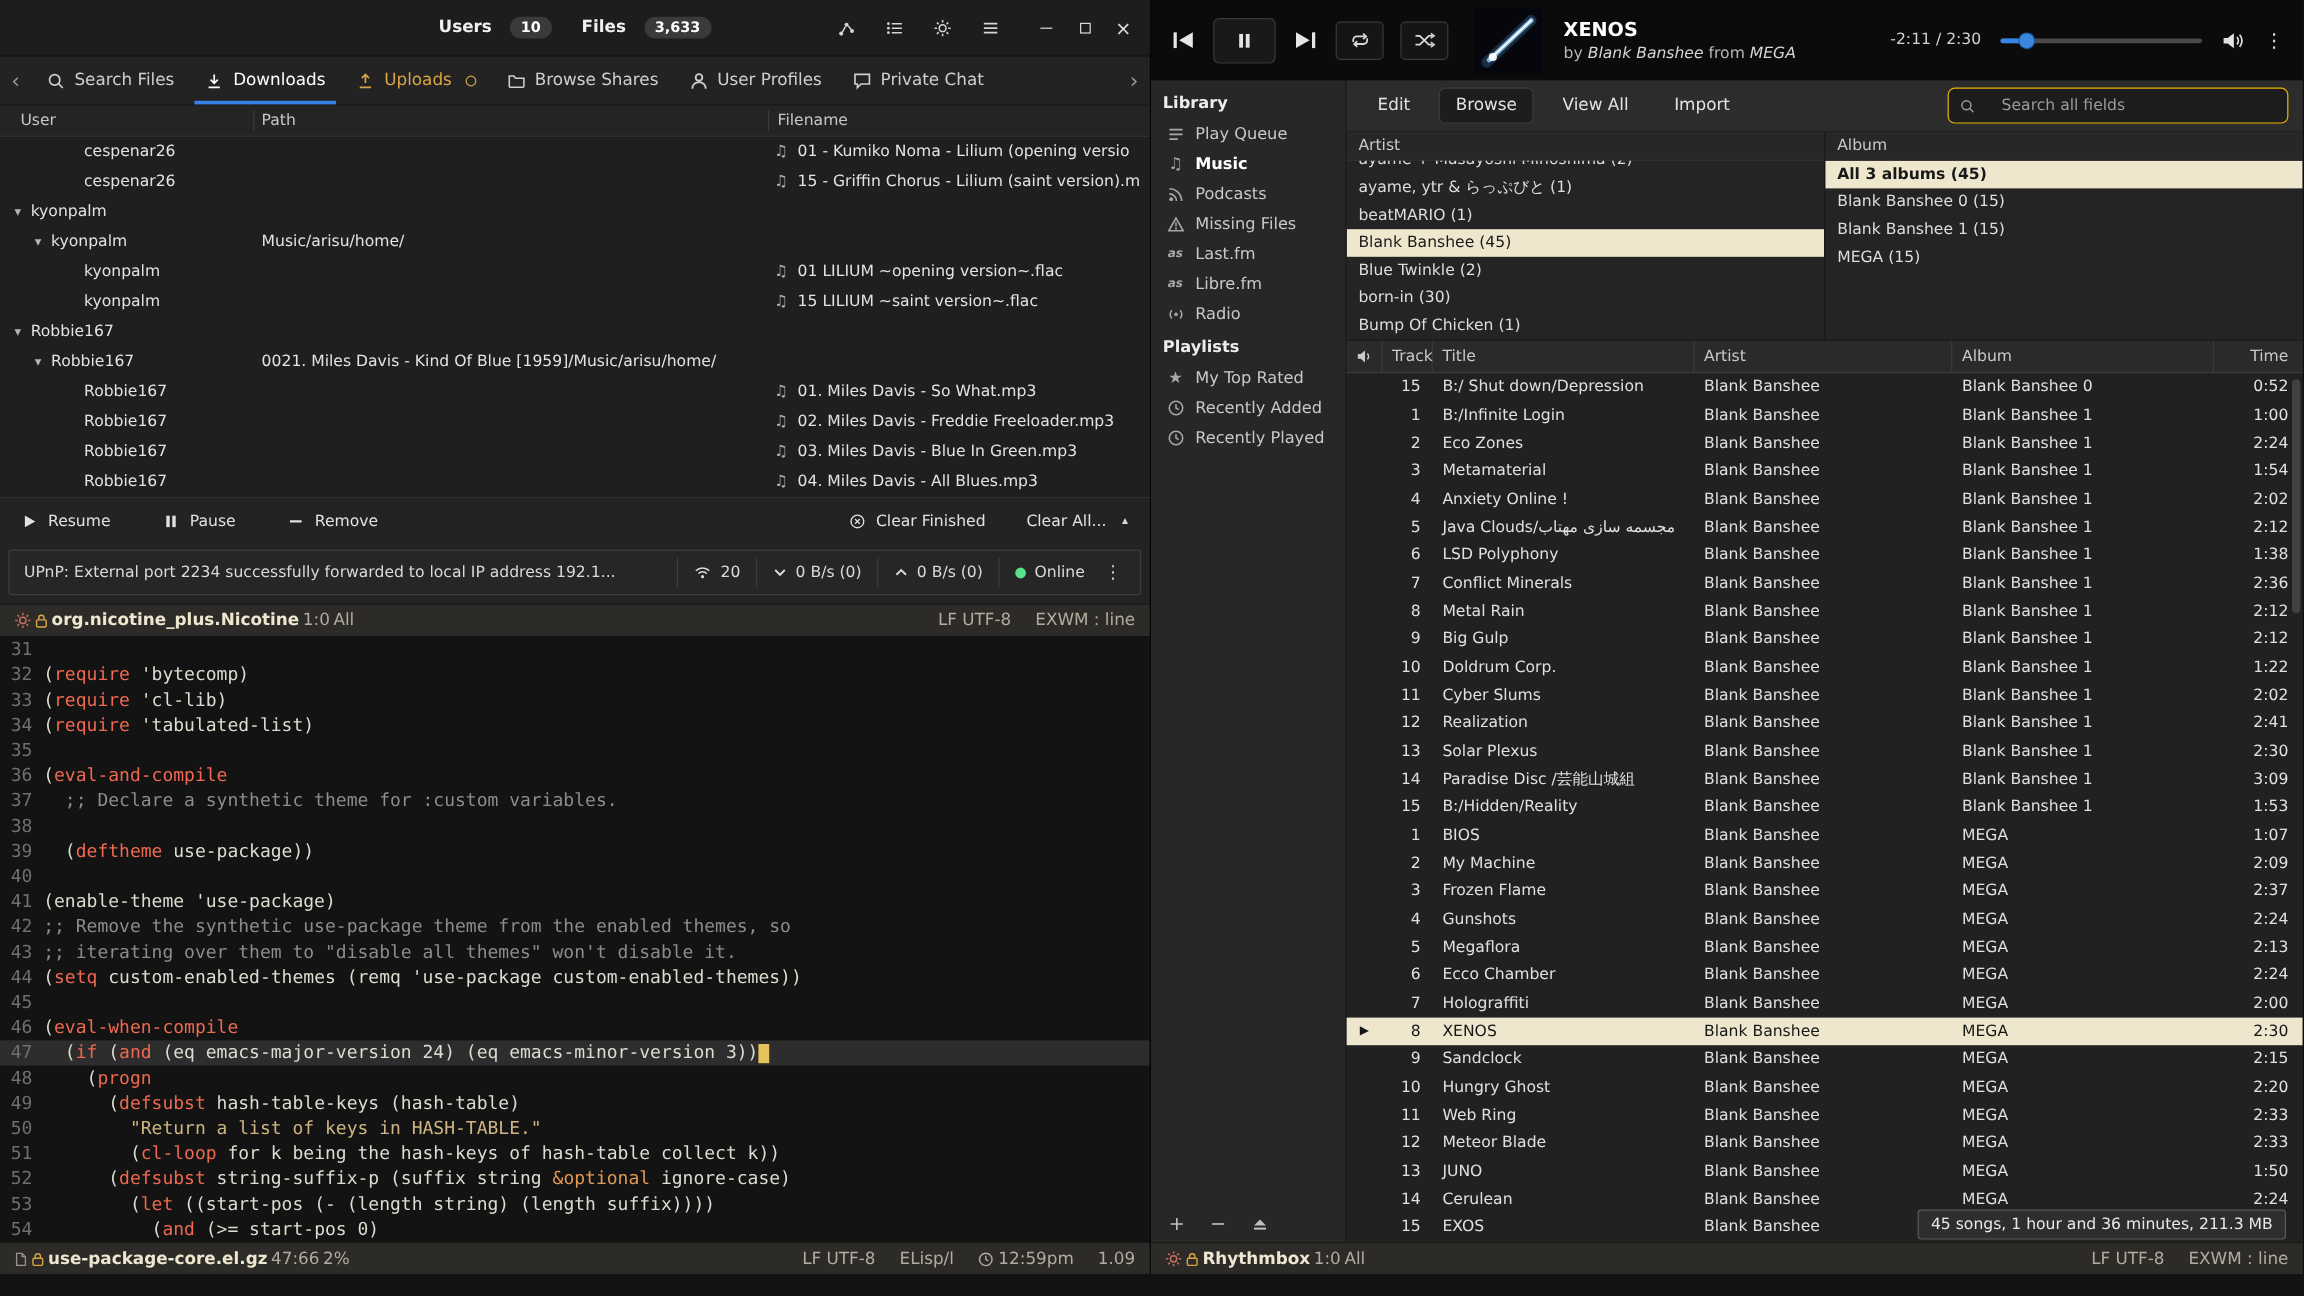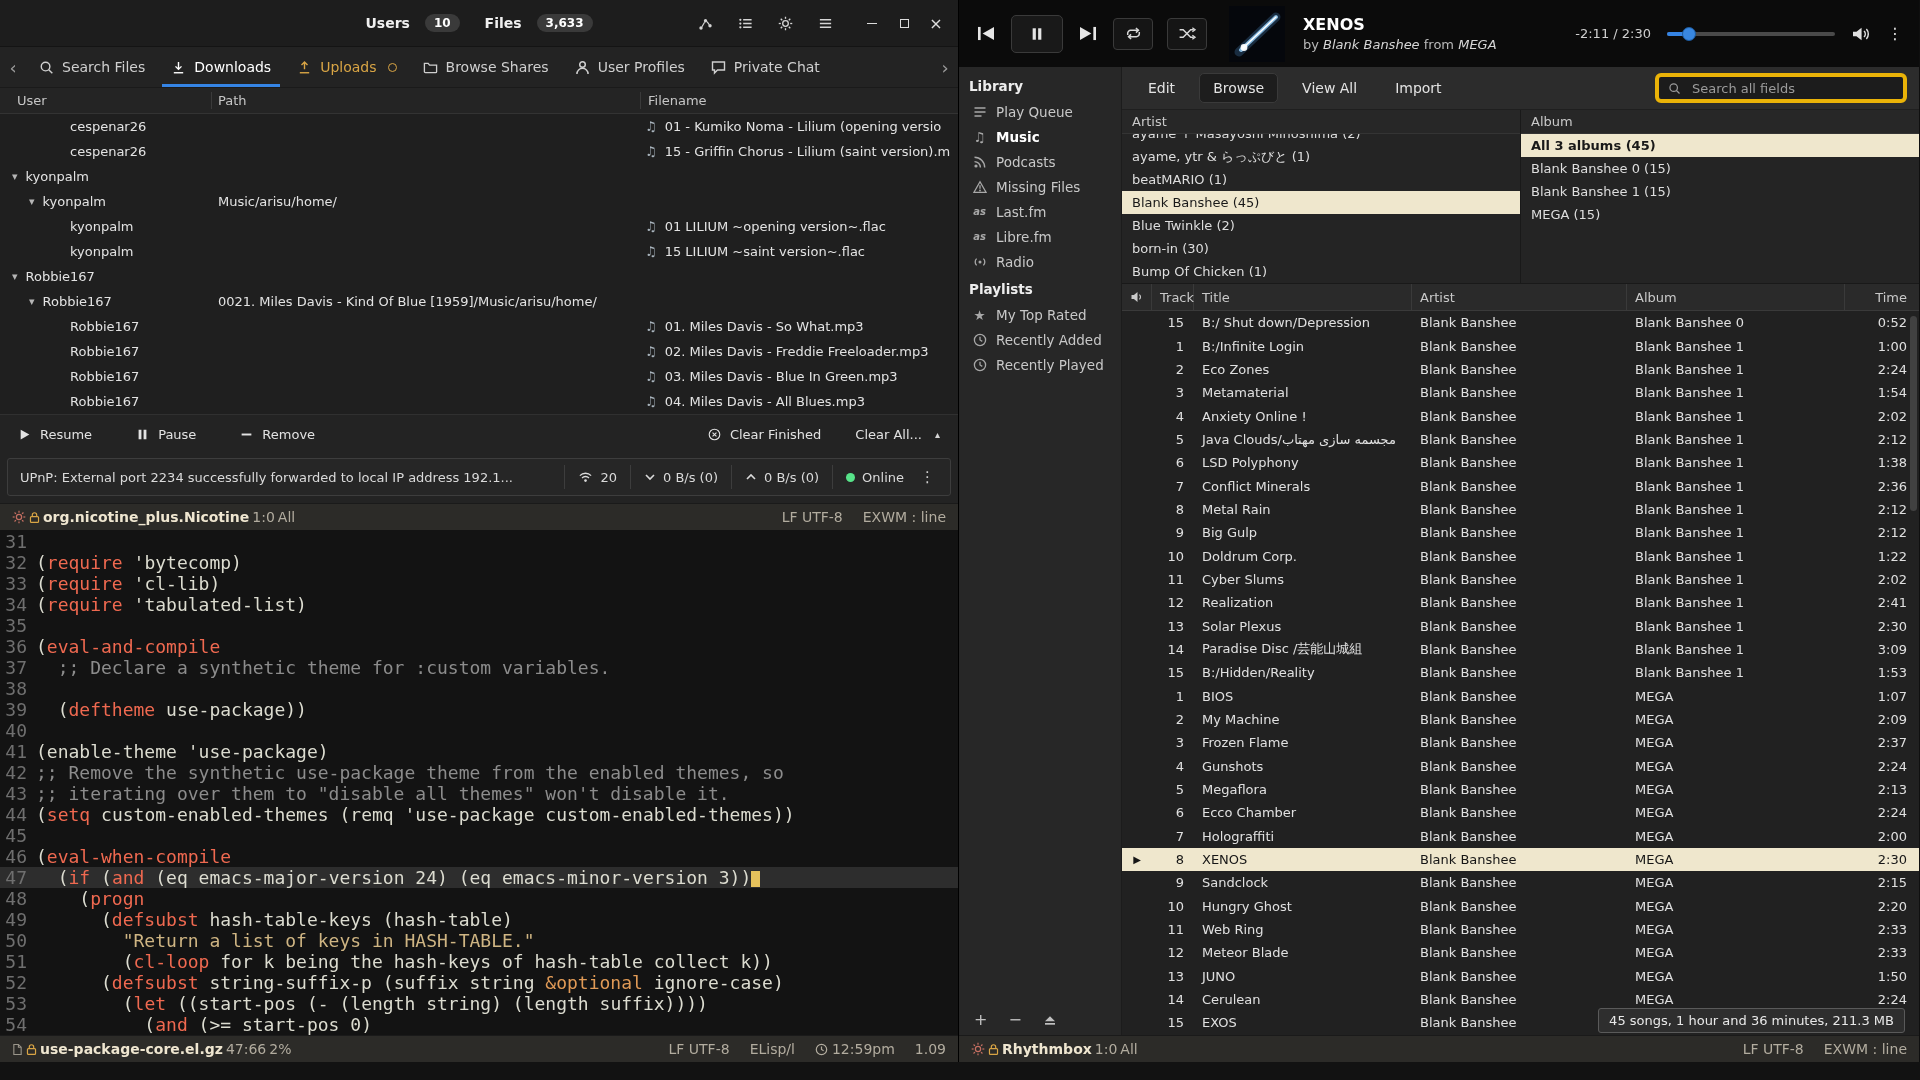--- a/index.html
+++ b/index.html
@@ -85,21 +85,21 @@
 .ml-appicon svg{width:14px;height:14px}
 .ml-lock{color:#d9a545}
 .ml-lock svg{width:11px;height:13px}
 .ml-doc{color:#9a958a}
 .ml-doc svg{width:11px;height:13px}
 .ml-clock{color:#b2ac9f;margin-right:4px}
 .ml-clock svg{width:13px;height:13px}
 .ml-time{display:inline-flex;align-items:center}
 
 
-.emacs{height:627px;background:#131313;font-family:"DejaVu Sans Mono","Liberation Mono",monospace;font-size:18px;overflow:hidden;padding-top:1px}
+.emacs{height:627px;background:#131313;font-family:"DejaVu Sans Mono","Liberation Mono",monospace;font-size:15px;overflow:hidden;padding-top:1px}
 .code-line{display:flex;height:21px;line-height:21px;white-space:pre}
 .code-line.hl{background:#2d2d2d}
 .lnum{width:27px;flex-shrink:0;text-align:right;color:#6f6f6f}
 .ltext{padding-left:9px}
 .tok-d{color:#dcdcd0}.tok-k{color:var(--keyword-red)}.tok-c{color:var(--comment-gray)}
 .tok-s{color:var(--string-tan)}.tok-k2{color:#e09a56}
 .cursor{display:inline-block;width:9px;height:16px;background:var(--cursor-yellow);vertical-align:middle}
 
 
 .rb{height:1035px;display:flex;flex-direction:column;background:#161616;position:relative;overflow:hidden}
@@ -131,21 +131,21 @@
 .rb-side-item.active .lbl{color:#fff;font-weight:bold}
 .rb-side-item .icon{width:15px;color:#a8a8a8}
 .rb-side-item .icon svg{width:14px;height:14px}
 .rb-side-bottom{position:absolute;left:0;right:0;bottom:6px;display:flex;align-items:center;gap:21px;padding:0 15px;color:#c0c0c0}
 .sbtn{font-size:16px}
 .sbtn svg{width:14px;height:12px}
 .rb-main{flex:1;display:flex;flex-direction:column;min-width:0}
 .rb-menubar{height:43px;flex-shrink:0;background:#2c2c2c;border-bottom:1px solid #1f1f1f;display:flex;align-items:center;gap:10px;padding:0 12px}
 .rb-menubtn{padding:6px 13px;border-radius:5px;font-size:14px;color:#e3e3e3;border:1px solid transparent}
 .rb-menubtn.active{background:#1d1d1d;border-color:#3a3a3a}
-.rb-search{margin-left:auto;width:252px;height:30px;background:#1c1c1c;border:4px solid #eab308;border-radius:6px;display:flex;align-items:center;gap:11px;padding:0 9px;color:#9b9b9b}
+.rb-search{margin-left:auto;width:284px;height:30px;background:#1c1c1c;border:1px solid #eab308;border-radius:6px;display:flex;align-items:center;gap:22px;padding:0 9px;color:#9b9b9b}
 .rb-search svg{width:13px;height:13px}
 .rb-search input{flex:1;border:0;background:transparent;outline:0;color:#e0e0e0;font-size:13px;font-family:inherit;min-width:0}
 .rb-search input::placeholder{color:#9b9b9b}
 .rb-browser{height:174px;flex-shrink:0;display:flex;background:#242424;border-bottom:1px solid #191919}
 .rb-pane{flex:1;min-width:0;display:flex;flex-direction:column;border-right:1px solid #191919;overflow:hidden}
 .rb-pane:last-child{border-right:0}
 .rb-pane-header{height:24px;flex-shrink:0;line-height:24px;padding:0 10px;background:#272727;border-bottom:1px solid #343434;color:#c9c9c9;font-size:13px}
 .rb-pane-list{flex:1;overflow:hidden}
 .rb-pane-list.scrolled .rb-pane-item:first-child{margin-top:-12px}
 .rb-pane-item{height:23px;line-height:23px;padding:0 10px;font-size:13px;color:#dedede;white-space:nowrap;overflow:hidden}

